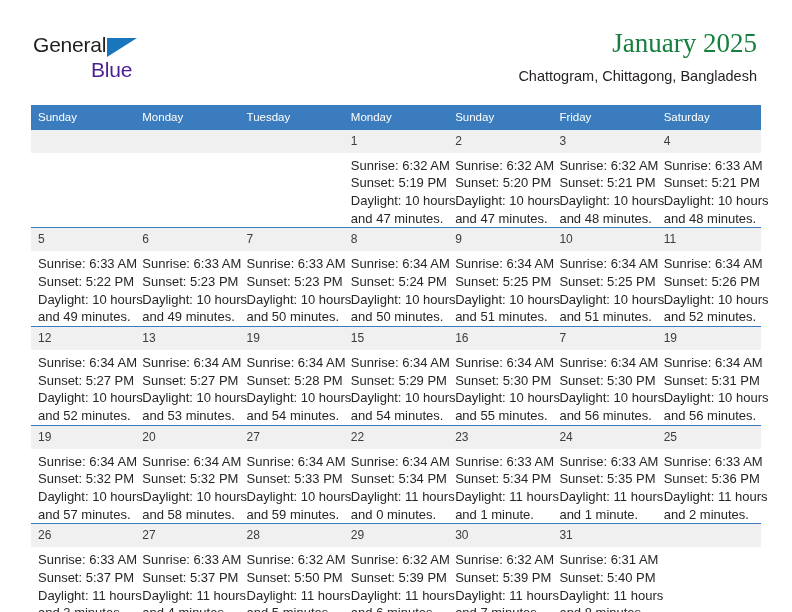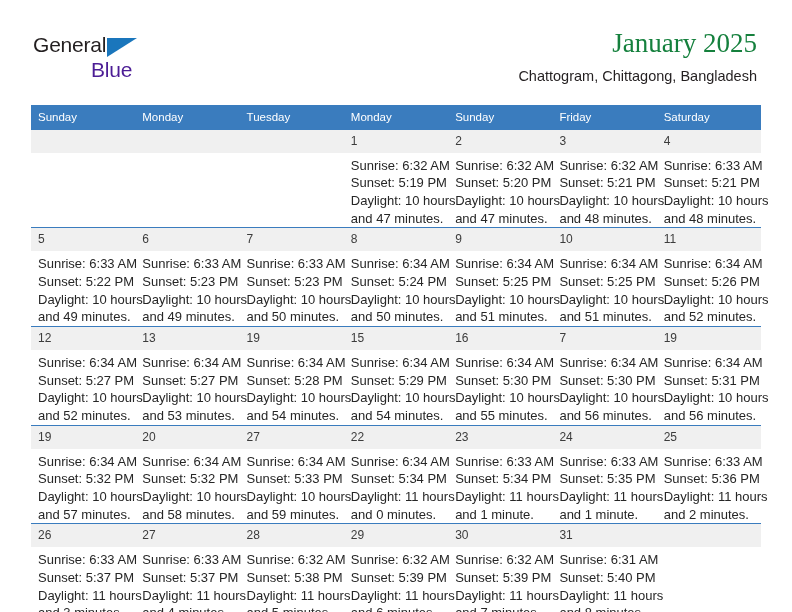--- a/index.html
+++ b/index.html
@@ -447,21 +447,21 @@
               <div>Sunrise: 6:33 AM</div>
               <div>Sunset: 5:37 PM</div>
               <div>Daylight: 11 hours</div>
               <div>and 4 minutes.</div>
             </div>
           </td>
           <td>
             <div class="daynum">28</div>
             <div class="cell-body">
               <div>Sunrise: 6:32 AM</div>
-              <div>Sunset: 5:38 PM</div>
+              <div>Sunset: 5:50 PM</div>
               <div>Daylight: 11 hours</div>
               <div>and 5 minutes.</div>
             </div>
           </td>
           <td>
             <div class="daynum">29</div>
             <div class="cell-body">
               <div>Sunrise: 6:32 AM</div>
               <div>Sunset: 5:39 PM</div>
               <div>Daylight: 11 hours</div>

